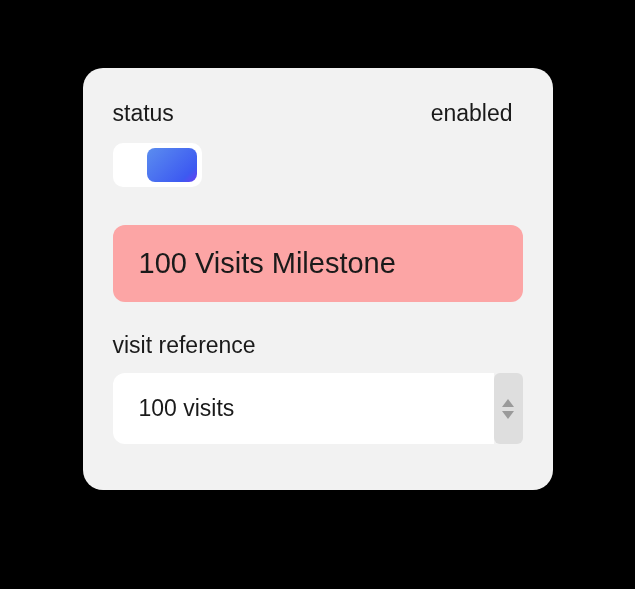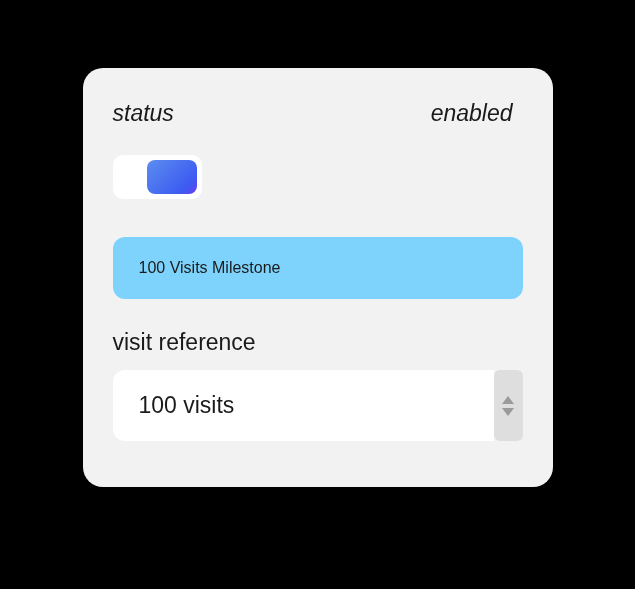--- a/index.html
+++ b/index.html
@@ -20,22 +20,21 @@
     .card {
       width: 470px;
       background: #f2f2f2;
       border-radius: 20px;
       padding: 32px 30px 46px 30px;
     }
     .status-row {
       display: flex;
       justify-content: space-between;
       align-items: center;
-      margin-bottom: 28px;
-      font-style: italic;
+      margin-bottom: 16px;
     }
     .status-label {
       font-size: 23px;
       color: #1a1a1a;
       font-weight: 400;
     }
     .enabled-label {
       font-size: 23px;
       color: #1a1a1a;
       font-weight: 400;
@@ -56,25 +55,25 @@
       display: block;
     }
     .section-label {
       font-size: 23px;
       color: #1a1a1a;
       font-weight: 400;
       margin-bottom: 14px;
     }
     .text-input {
       width: 100%;
-      background: #7dd3fc;
+      background: #fca5a5;
       border: none;
       border-radius: 12px;
       padding: 22px 26px;
-      font-size: 16px;
+      font-size: 29px;
       color: #1a1a1a;
       font-weight: 400;
       font-family: inherit;
       outline: none;
       margin-bottom: 30px;
     }
     .milestone-field {
       width: 403px;
       background: #ffffff;
       border-radius: 12px 0 0 12px;

